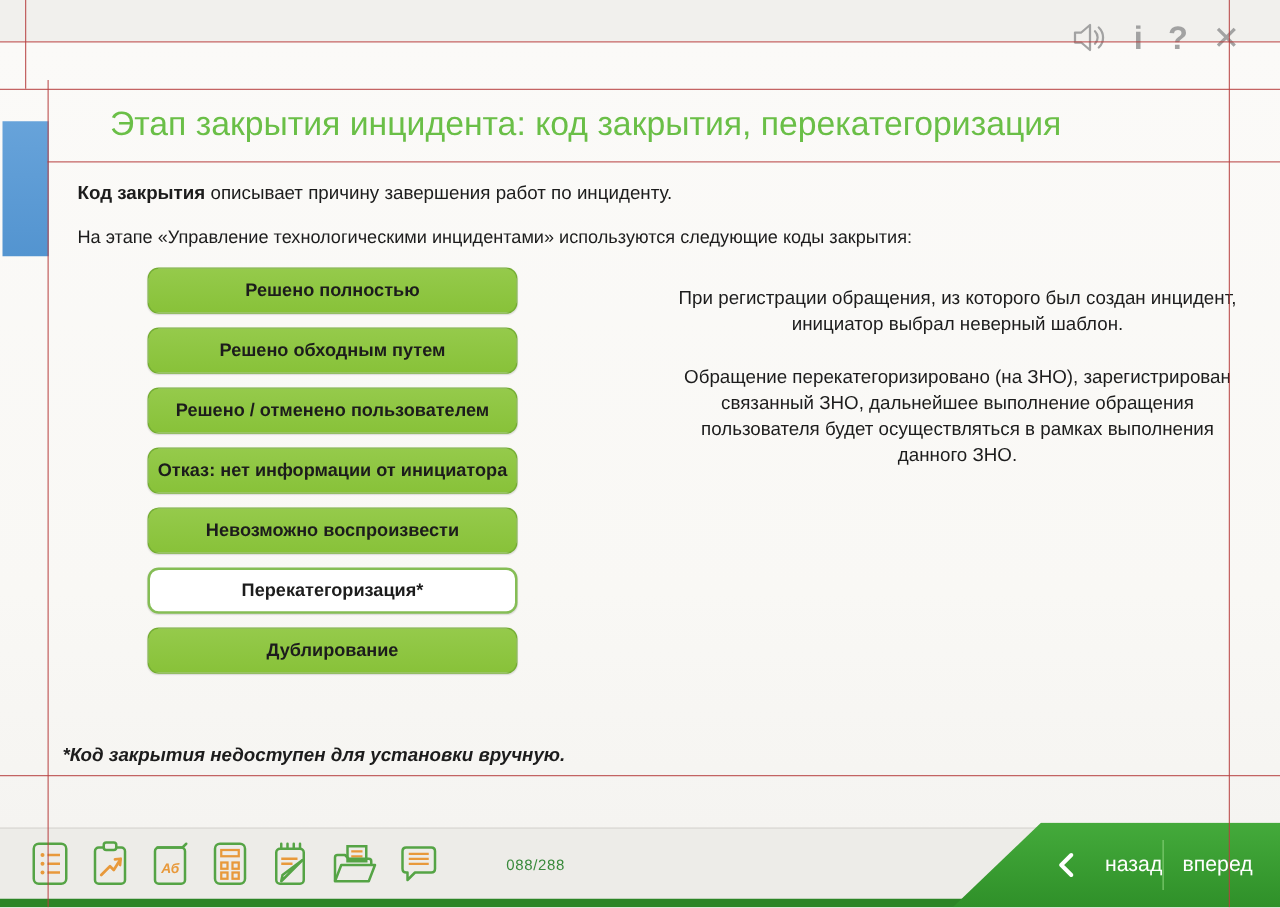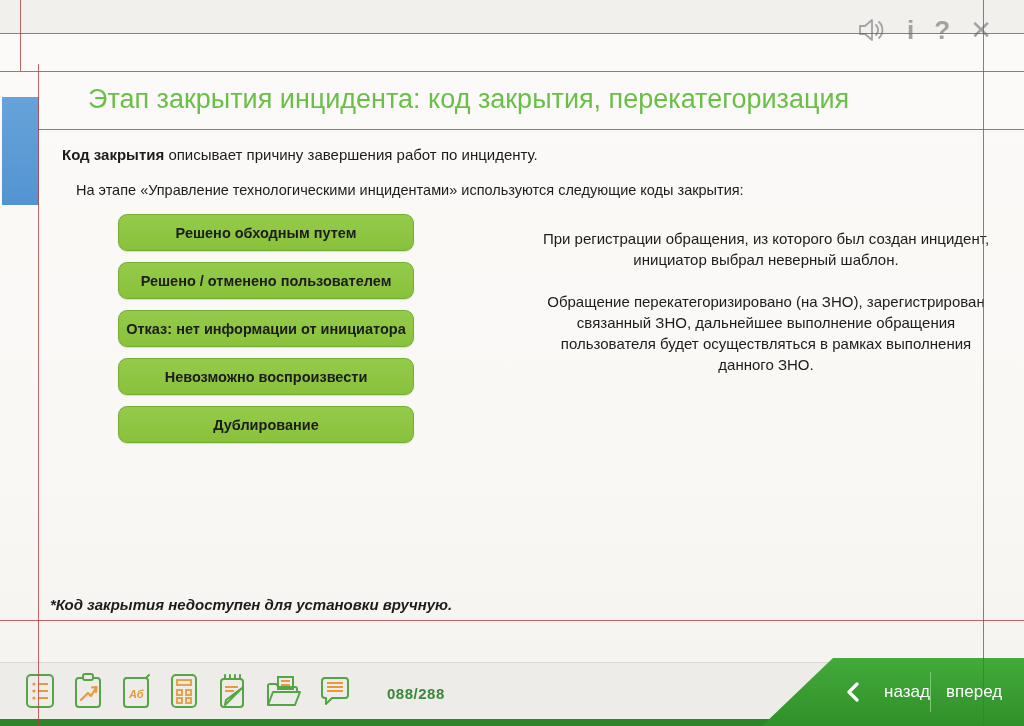--- a/index.html
+++ b/index.html
@@ -28,21 +28,21 @@
   .win-glyph { font-size:26px; font-weight:700; color:#a2a2a2; line-height:1; cursor:default; }
 
   
   .blue-tab { position:absolute; left:2px; top:97px; width:37px; height:108px;
     background:linear-gradient(180deg,#67a3da,#5394d0); z-index:4; }
 
   
   .page-title { position:absolute; left:52px; top:84px; width:950px;
     font-size:27px; font-weight:400; color:#6abf47; z-index:5;margin-left:36px; }
   .intro-line { position:absolute; left:62px; top:146px; width:600px; font-size:15px; z-index:5; }
-  .lead-line  { position:absolute; left:76px; top:182px; width:700px; font-size:14.5px; z-index:5; }
+  .lead-line  { position:absolute; left:62px; top:182px; width:700px; font-size:14.5px; z-index:5; }
 
   
   .codes-col { position:absolute; left:118px; top:214px; width:296px; z-index:5; }
   .code-btn {
     width:296px; height:37px; margin-bottom:11px; box-sizing:border-box;
     display:flex; align-items:center; justify-content:center;
     border-radius:9px; font-size:14.5px; font-weight:600; color:#1c1c1c;
     background:linear-gradient(180deg,#95ca4b,#88c239);
     border:1px solid #74ad33; cursor:pointer;
     box-shadow:0 1px 1px rgba(0,0,0,0.12);
@@ -55,21 +55,21 @@
 
   
   .detail-block { position:absolute; left:540px; top:228px; width:452px; font-size:15px;
     line-height:21px; z-index:5; }
   .detail-block p { margin:0 0 21px 0;text-align:center; }
 
   
   .toolbar { position:absolute; left:24px; top:671px; height:40px; display:flex; gap:16px;
     align-items:center; z-index:6; }
   .tool-btn { width:32px; height:38px; cursor:pointer; }
-  .page-counter { position:absolute; left:387px; top:685px; font-size:15px; font-weight:700;
+  .page-counter { position:absolute; left:405px; top:685px; font-size:12px; font-weight:400;
     color:#38893a; letter-spacing:0.5px; z-index:6; }
 
   
   .nav-panel { position:absolute; left:750px; top:658px; width:274px; height:68px; z-index:7;
     background:linear-gradient(180deg,#44aa3b 0%,#2f9029 100%);
     -webkit-clip-path:polygon(83px 0, 274px 0, 274px 68px, 12px 68px);
     clip-path:polygon(83px 0, 274px 0, 274px 68px, 12px 68px); }
   .nav-sep { position:absolute; left:180px; top:14px; width:1px; height:40px; background:#7cc96f; }
   .nav-btn { position:absolute; top:0; height:68px; display:flex; align-items:center; gap:25px;
     color:#ffffff; font-size:17px; cursor:pointer; }
@@ -101,24 +101,26 @@
   <div class="blue-tab"></div>
 
   <div class="page-title">Этап закрытия инцидента: код закрытия, перекатегоризация</div>
 
   <div class="intro-line">
     <b>Код закрытия</b><span> описывает причину завершения работ по инциденту.</span>
   </div>
   <div class="lead-line">На этапе «Управление технологическими инцидентами» используются следующие коды закрытия:</div>
 
   <div class="codes-col">
+    <div class="code-btn">Решено полностью</div>
     <div class="code-btn">Решено обходным путем</div>
     <div class="code-btn">Решено / отменено пользователем</div>
     <div class="code-btn">Отказ: нет информации от инициатора</div>
     <div class="code-btn">Невозможно воспроизвести</div>
+    <div class="code-btn white">Перекатегоризация*</div>
     <div class="code-btn">Дублирование</div>
   </div>
 
   <div class="footnote">*Код закрытия недоступен для установки вручную.</div>
 
   <div class="detail-block">
     <p>При регистрации обращения, из которого был создан инцидент, инициатор выбрал неверный шаблон.</p>
     <p>Обращение перекатегоризировано (на ЗНО), зарегистрирован связанный ЗНО, дальнейшее выполнение обращения пользователя будет осуществляться в рамках выполнения данного ЗНО.</p>
   </div>
 

